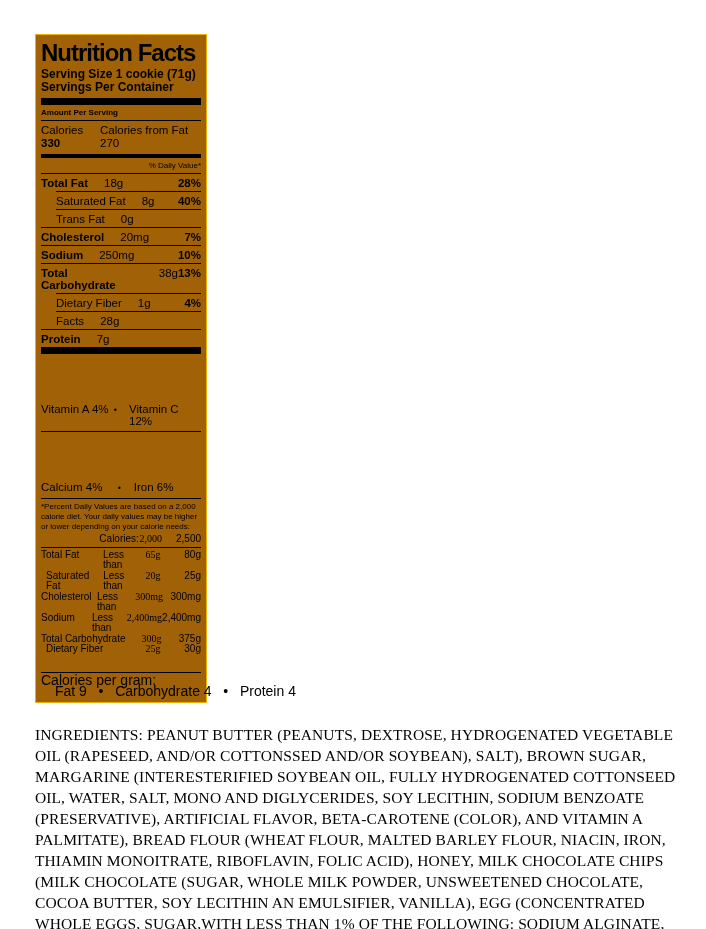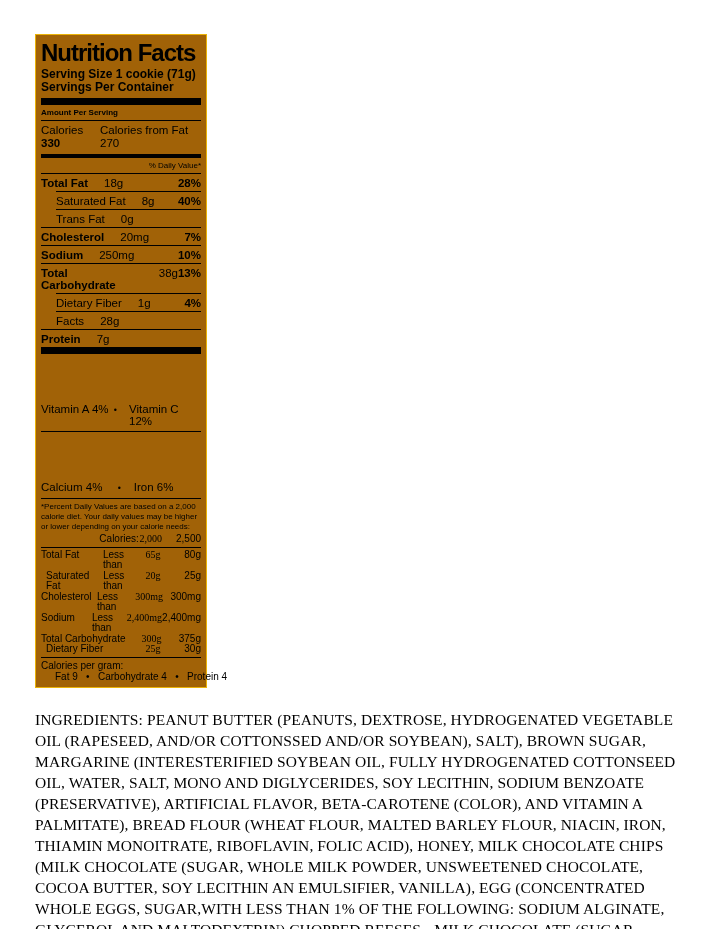--- a/index.html
+++ b/index.html
@@ -33,21 +33,21 @@
   .nrow.ind { margin-left:15px; }
   .vrow { display:flex; align-items:baseline; border-bottom:1px solid #000; font-size:11.5px; line-height:12px; padding:3px 0 4px; }
   .vrow .vl { width:48%;margin-top:46px; }
   .vrow .vb { width:16px; font-size:9px; }
   .fn { font-size:8px; line-height:10px; padding:3px 0 2px; }
   .ftab { font-size:10px; line-height:10.5px; }
   .frow { display:flex; }
   .frow.fhead { border-bottom:1px solid #000; padding-bottom:2px; margin-bottom:2px; }
   .fc1 { width:67px; } .fc1.indent { padding-left:5px; }
   .fc2 { width:46px; } .fc3 { width:42px;font-family:Liberation Serif, serif; } .fc4 { flex:1; }
-  .cpg { border-top:1px solid #000; margin-top:2px; padding-top:2px; font-size:10px; line-height:11px; }
+  .cpg { border-top:1px solid #000; margin-top:17px; padding-top:2px; font-size:14px; line-height:11px; }
   .cpg .vals { padding-left:14px; white-space:pre; }
 
   
   .ingredients { width:657px; margin-top:21px; font-size:15.5px; line-height:21px; }
   .ing-text { letter-spacing:0.1px; }
 </style>
 </head>
 <body>
 
 <div class="page">

